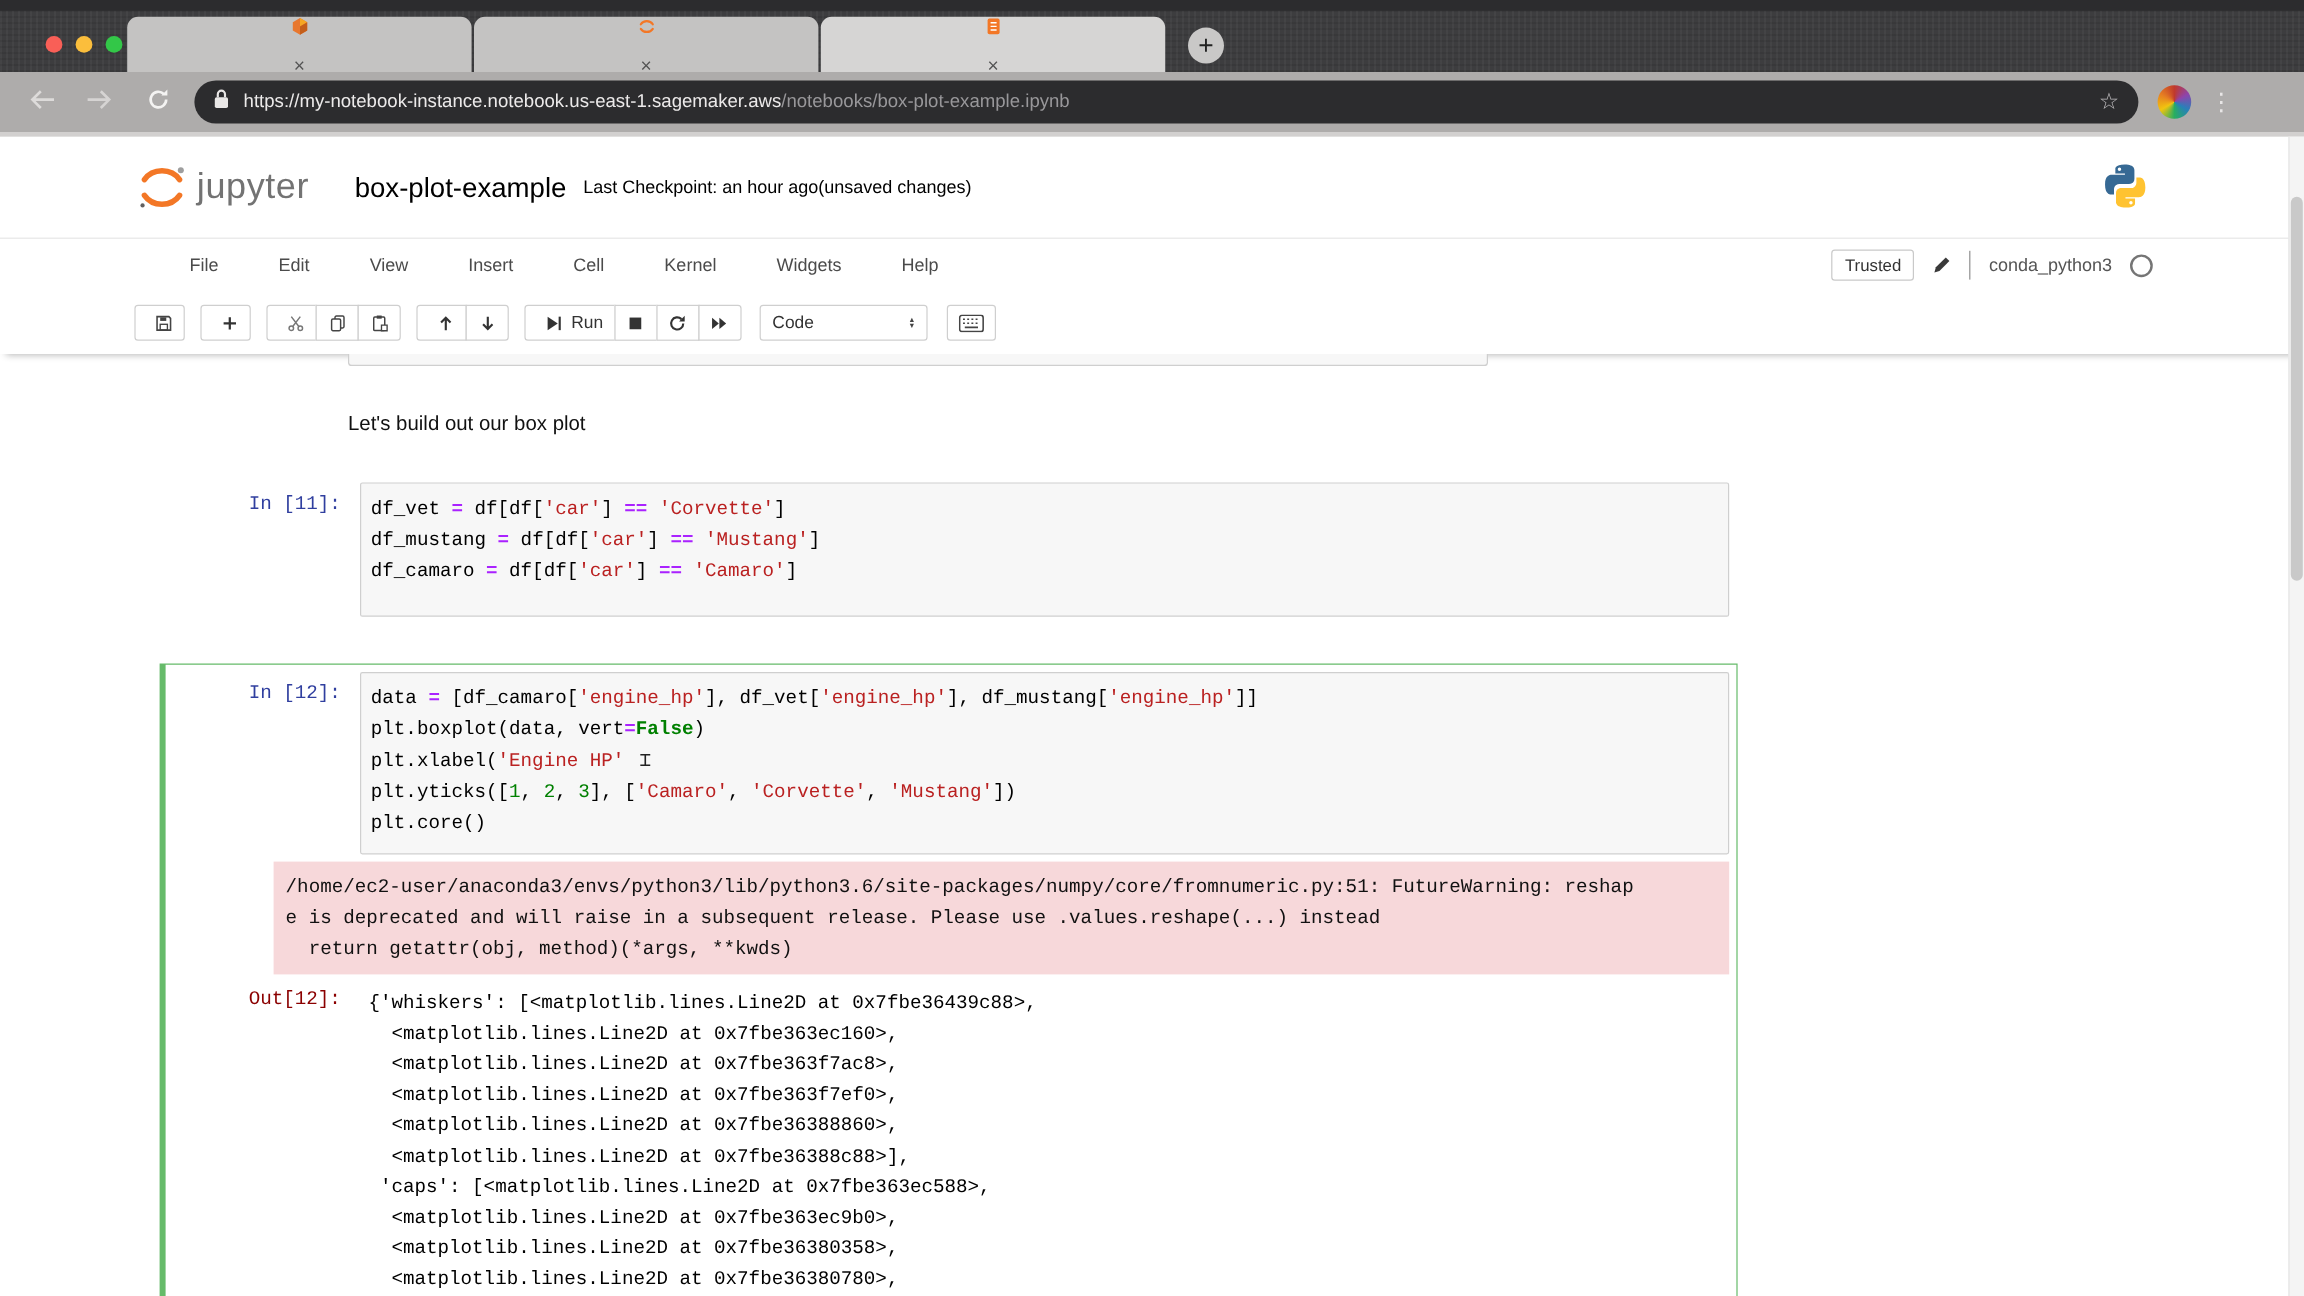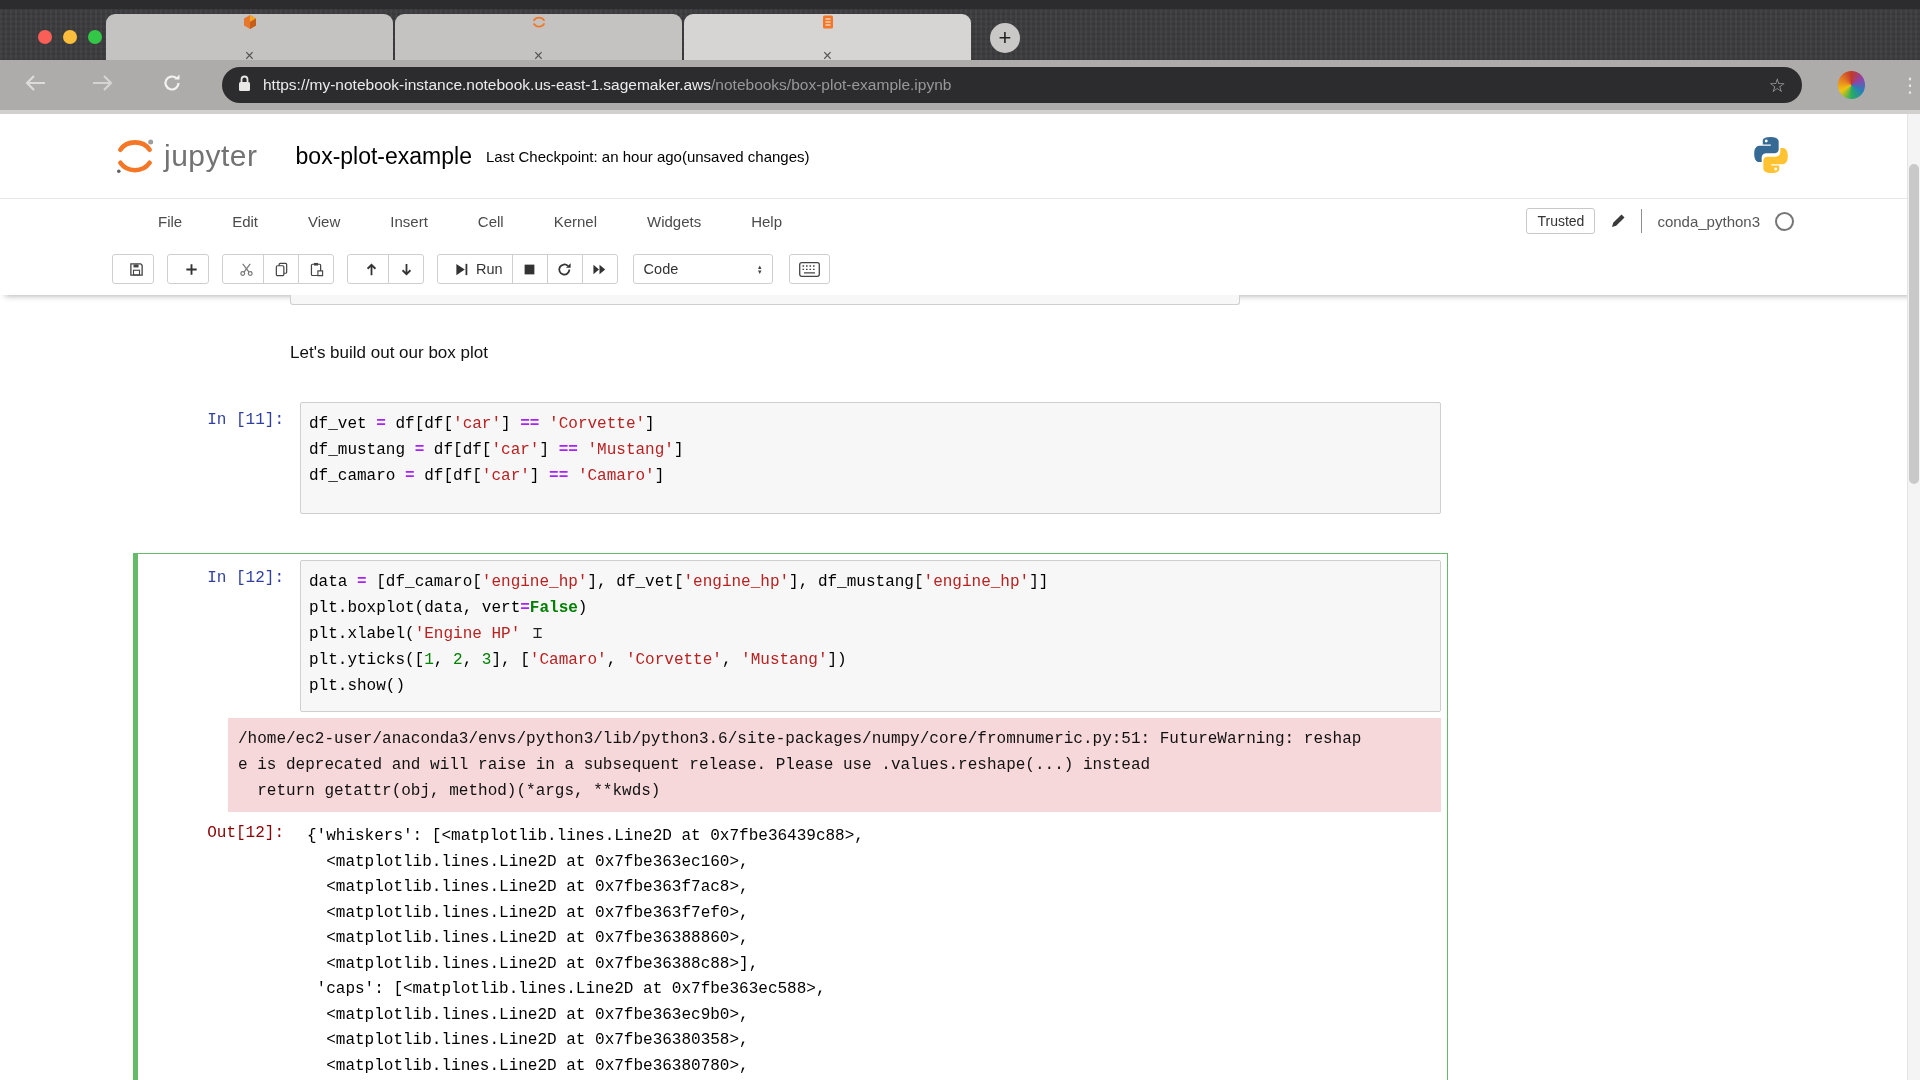--- a/index.html
+++ b/index.html
@@ -17,21 +17,21 @@
   .tab{width:287px;background:#c4c3c2;border-radius:9px 9px 0 0;display:flex;align-items:center;
        padding:0 12px;gap:9px;margin-right:2px;box-sizing:border-box;flex-direction:column;}
   .tab.active{background:#d6d5d4;}
   .tab-label{font-size:13.5px;color:#1a1a1a;flex:1;white-space:nowrap;overflow:hidden;}
   .tab-close{color:#535353;font-size:16px;line-height:16px;cursor:default;}
   .tab-icon{width:16px;height:16px;flex:0 0 16px;}
   .newtab{position:absolute;left:990px;top:23px;width:30px;height:30px;border-radius:50%;
     background:#c9c8c7;color:#222;display:flex;align-items:center;justify-content:center;
     font-size:22px;font-weight:400;}
   .navbar{position:absolute;top:60px;left:0;width:1920px;height:50px;background:#aeacab;
-    display:flex;align-items:center;gap:20px;}
+    display:flex;align-items:center;}
   .nav-ic{flex:0 0 auto;}
   .urlpill{margin-left:20px;width:1620px;height:36px;border-radius:18px;background:#2c2c2e;
     display:flex;align-items:center;padding:0 16px;box-sizing:border-box;}
   .url-domain{color:#eceaea;font-size:15.5px;white-space:nowrap;}
   .url-path{color:#98979a;font-size:15.5px;white-space:nowrap;}
   .star{margin-left:auto;color:#bdbbbd;font-size:19px;}
   .avatar{width:28px;height:28px;border-radius:50%;margin-left:16px;
     background:conic-gradient(#c0392b,#8e44ad,#2980b9,#27ae60,#f1c40f,#e67e22,#c0392b);}
   .menu-dots{color:#e8e6e6;margin-left:15px;font-size:20px;}
   .chromestrip{position:absolute;top:110px;left:0;width:1920px;height:4px;background:#d2d0cf;}
@@ -347,21 +347,21 @@
     </div>
 
     <div class="cellwrap selected">
       <div class="row">
         <div class="prompt mono">In [12]:</div>
         <div class="codebox mono" id="code2">
             <div class="codeline"><span>data </span><span class="tok-o">=</span><span> [df_camaro[</span><span class="tok-s">'engine_hp'</span><span>], df_vet[</span><span class="tok-s">'engine_hp'</span><span>], df_mustang[</span><span class="tok-s">'engine_hp'</span><span>]]</span></div>
             <div class="codeline"><span>plt.boxplot(data, vert</span><span class="tok-o">=</span><span class="tok-k">False</span><span>)</span></div>
             <div class="codeline"><span>plt.xlabel(</span><span class="tok-s">'Engine HP'</span><span> </span><span class="ibeam">⌶</span></div>
             <div class="codeline"><span>plt.yticks([</span><span class="tok-n">1</span><span>, </span><span class="tok-n">2</span><span>, </span><span class="tok-n">3</span><span>], [</span><span class="tok-s">'Camaro'</span><span>, </span><span class="tok-s">'Corvette'</span><span>, </span><span class="tok-s">'Mustang'</span><span>])</span></div>
-            <div class="codeline"><span>plt.show()</span></div>
+            <div class="codeline"><span>plt.core()</span></div>
           </div>
       </div>
       <div class="stderr mono" id="stderr"><div>/home/ec2-user/anaconda3/envs/python3/lib/python3.6/site-packages/numpy/core/fromnumeric.py:51: FutureWarning: reshap</div><div>e is deprecated and will raise in a subsequent release. Please use .values.reshape(...) instead</div><div>  return getattr(obj, method)(*args, **kwds)</div></div>
       <div class="outarea">
         <div class="prompt mono outp">Out[12]:</div>
         <div class="outpre mono" id="outlines"><div>{'whiskers': [&lt;matplotlib.lines.Line2D at 0x7fbe36439c88&gt;,</div><div>  &lt;matplotlib.lines.Line2D at 0x7fbe363ec160&gt;,</div><div>  &lt;matplotlib.lines.Line2D at 0x7fbe363f7ac8&gt;,</div><div>  &lt;matplotlib.lines.Line2D at 0x7fbe363f7ef0&gt;,</div><div>  &lt;matplotlib.lines.Line2D at 0x7fbe36388860&gt;,</div><div>  &lt;matplotlib.lines.Line2D at 0x7fbe36388c88&gt;],</div><div> 'caps': [&lt;matplotlib.lines.Line2D at 0x7fbe363ec588&gt;,</div><div>  &lt;matplotlib.lines.Line2D at 0x7fbe363ec9b0&gt;,</div><div>  &lt;matplotlib.lines.Line2D at 0x7fbe36380358&gt;,</div><div>  &lt;matplotlib.lines.Line2D at 0x7fbe36380780&gt;,</div></div>
       </div>
     </div>
   </div>
 </div>

